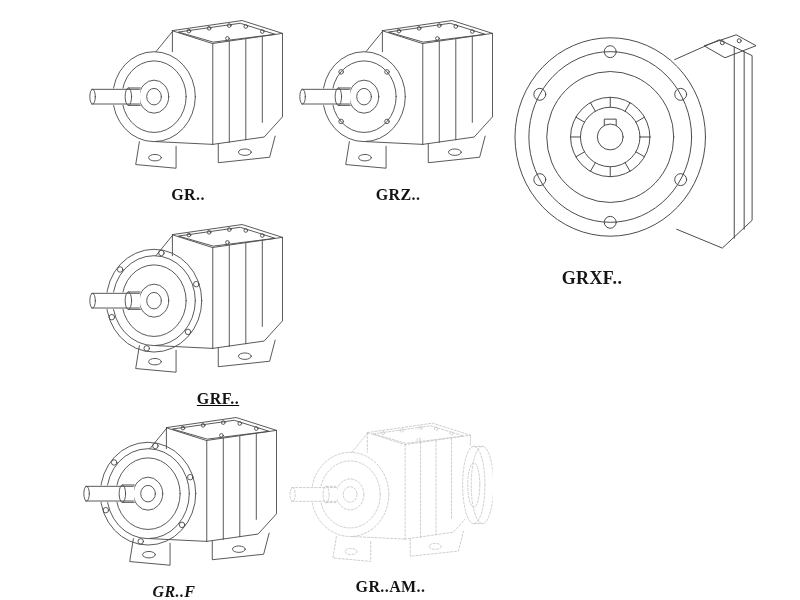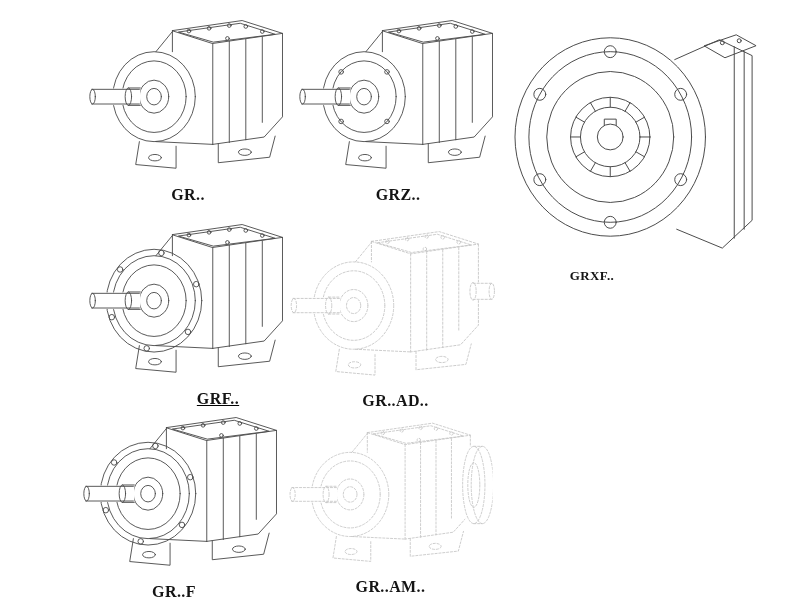--- a/index.html
+++ b/index.html
@@ -3,21 +3,21 @@
 <meta charset="utf-8">
 <style>
   html,body{margin:0;padding:0;background:#ffffff;}
   .page{position:relative;width:800px;height:600px;background:#ffffff;overflow:hidden;
         font-family:"Liberation Serif",serif;}
   .cell{position:absolute;display:flex;flex-direction:column;align-items:center;margin:0;}
   .cell svg{display:block;}
   svg.art{stroke:#4a4a4a;stroke-width:1;stroke-linecap:round;stroke-linejoin:round;}
   svg.art.faded{stroke:#c6c6c6;stroke-dasharray:2.5 2;}
   figcaption{font-weight:bold;font-size:16px;color:#141414;letter-spacing:.4px;margin-top:8px;white-space:nowrap;}
-  figcaption.big{font-size:13px;}
+  figcaption.big{font-size:18px;}
 </style>
 </head>
 <body>
 
 <svg width="0" height="0" style="position:absolute" aria-hidden="true">
   <defs>
     <g id="base-art" fill="none">
 
       <path d="M92,24 L168,13 L212,27 L136,38 Z"></path>
       <path d="M99,25.5 L166,16 L204,28 L137,36.5 Z"></path>
@@ -183,32 +183,26 @@
     <figcaption class="big" style="transform:translateX(-48px);">GRXF..</figcaption>
   </figure>
 
   <figure class="cell" style="left:88px;top:212px;width:200px;text-decoration:underline;">
     <svg class="art" width="200" height="170" viewBox="0 0 218 184">
         <use href="#sym-flange" width="218" height="184"></use>
       </svg>
     <figcaption style="transform:translateX(30px);">GRF..</figcaption>
   </figure>
 
-  <figure class="cell" style="left:288px;top:220px;width:215px;">
-    <svg class="art faded" width="215" height="164" viewBox="0 0 238 184">
-        <use href="#sym-adapter" width="238" height="184"></use>
-      </svg>
-    <figcaption>GR..AD..</figcaption>
-  </figure>
 
   <figure class="cell" style="left:82px;top:405px;width:200px;">
     <svg class="art" width="200" height="170" viewBox="0 0 218 184">
         <use href="#sym-flange" width="218" height="184"></use>
       </svg>
-    <figcaption style="transform:translateX(-8px);">GR..F</figcaption>
+    <figcaption style="transform:translateX(-8px);font-style:italic;">GR..F</figcaption>
   </figure>
 
   <figure class="cell" style="left:288px;top:412px;width:205px;justify-content:center;">
     <svg class="art faded" width="205" height="158" viewBox="0 0 238 184">
         <use href="#sym-motorflange" width="238" height="184"></use>
       </svg>
     <figcaption>GR..AM..</figcaption>
   </figure>
 
 

